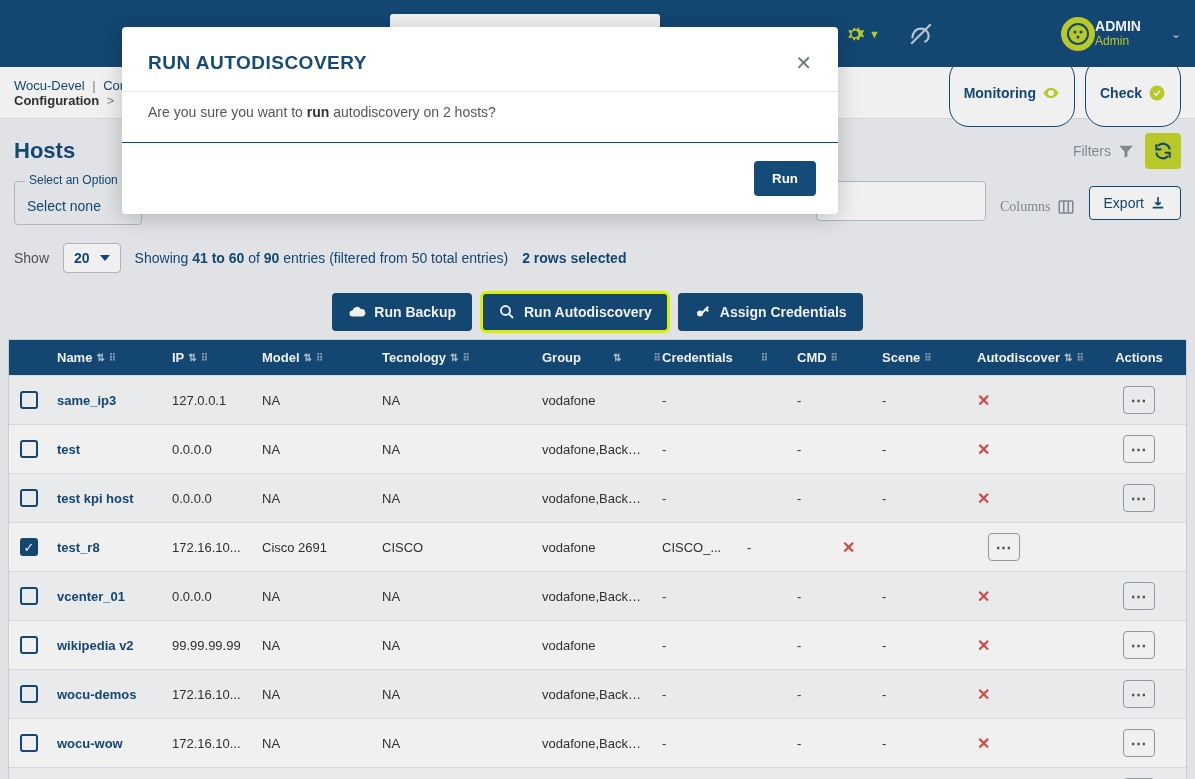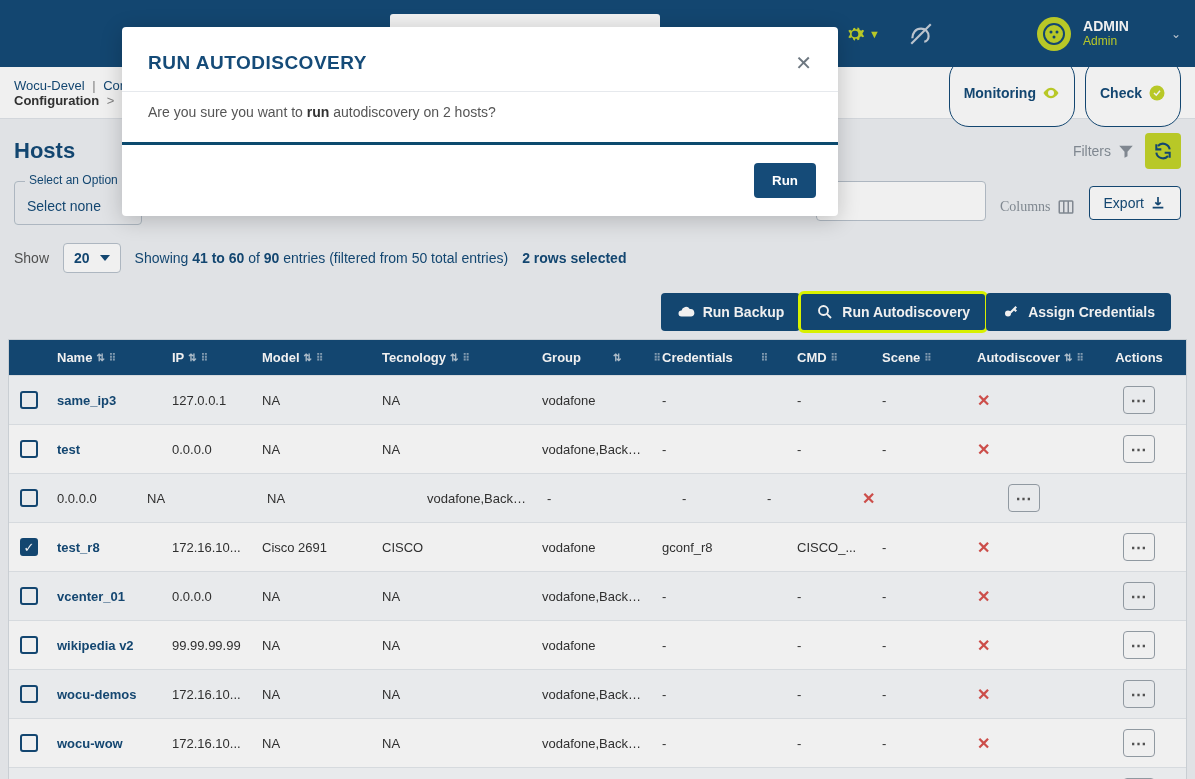--- a/index.html
+++ b/index.html
@@ -44,21 +44,20 @@
   left: 908px;
   color: #c7d0da;
 }
 .topbar-user {
   position: absolute;
   right: 14px;
   top: 0;
   height: 67px;
   display: flex;
   align-items: center;
-  gap: 12px;
 }
 .avatar {
   width: 34px; height:34px; border-radius:50%;
   background: #c4d52a;
   display:flex; align-items:center; justify-content:center;
   color:#154b78;
 }
 .user-text { display:flex; flex-direction:column; line-height:1.1; }
 .user-name { color:#fff; font-weight:600; font-size:14px; }
 .user-role { color:#c4d52a; font-size:12px; }
@@ -178,21 +177,22 @@
   border-left:5px solid transparent;
   border-right:5px solid transparent;
   border-top:6px solid #154b78;
   transform:translateY(-50%);
 }
 .info-row b { font-weight:700; }
 .show-lbl { color:#555; }
 
 .actions-row {
   display:flex;
-  justify-content:flex-end;
+  justify-content:center;
+  gap:10px;
   padding: 10px 24px 8px;
 }
 .act-btn {
   background:#154b78;
   color:#fff;
   border:none;
   border-radius:4px;
   padding:10px 16px;
   font-size:14px;
   font-weight:600;
@@ -290,21 +290,21 @@
   padding:24px 26px 16px;
   display:flex;
   justify-content:space-between;
   align-items:center;
 }
 .modal-title { color:#154b78; font-size:19px; font-weight:700; letter-spacing:.5px;}
 .modal-close { color:#6d7780; font-size:20px; cursor:pointer; }
 .modal-body {
   padding:12px 26px 22px;
   border-top:1px solid #e6e9ed;
-  border-bottom:3px solid #0c4a6e;
+  border-bottom:1px solid #0c4a6e;
   color:#555;
   font-size:14px;
 }
 .modal-body b { color:#333; }
 .modal-footer {
   padding: 18px 22px;
   display:flex;
   justify-content:flex-end;
 }
 .run-btn {
@@ -578,20 +578,23 @@
           <span class="x-red">✕</span>
         </div>
     <div class="td col-actions">
           <div class="more-btn">⋯</div>
         </div>
   </div>
       <div class="tr">
     <div class="td col-check">
           <div class="chk "></div>
         </div>
+    <div class="td col-name">
+          <span class="link trunc">test kpi host</span>
+        </div>
     <div class="td col-ip">
           <span class="trunc">0.0.0.0</span>
         </div>
     <div class="td col-model">
           <span>NA</span>
         </div>
     <div class="td col-tech">
           <span>NA</span>
         </div>
     <div class="td col-group">
@@ -624,23 +627,20 @@
           <span class="trunc">172.16.10...</span>
         </div>
     <div class="td col-model">
           <span>Cisco 2691</span>
         </div>
     <div class="td col-tech">
           <span>CISCO</span>
         </div>
     <div class="td col-group">
           <span class="trunc">vodafone</span>
-        </div>
-    <div class="td col-cred">
-          <span>gconf_r8</span>
         </div>
     <div class="td col-cmd">
           <span class="trunc">CISCO_...</span>
         </div>
     <div class="td col-scene">
           <span>-</span>
         </div>
     <div class="td col-auto">
           <span class="x-red">✕</span>
         </div>

